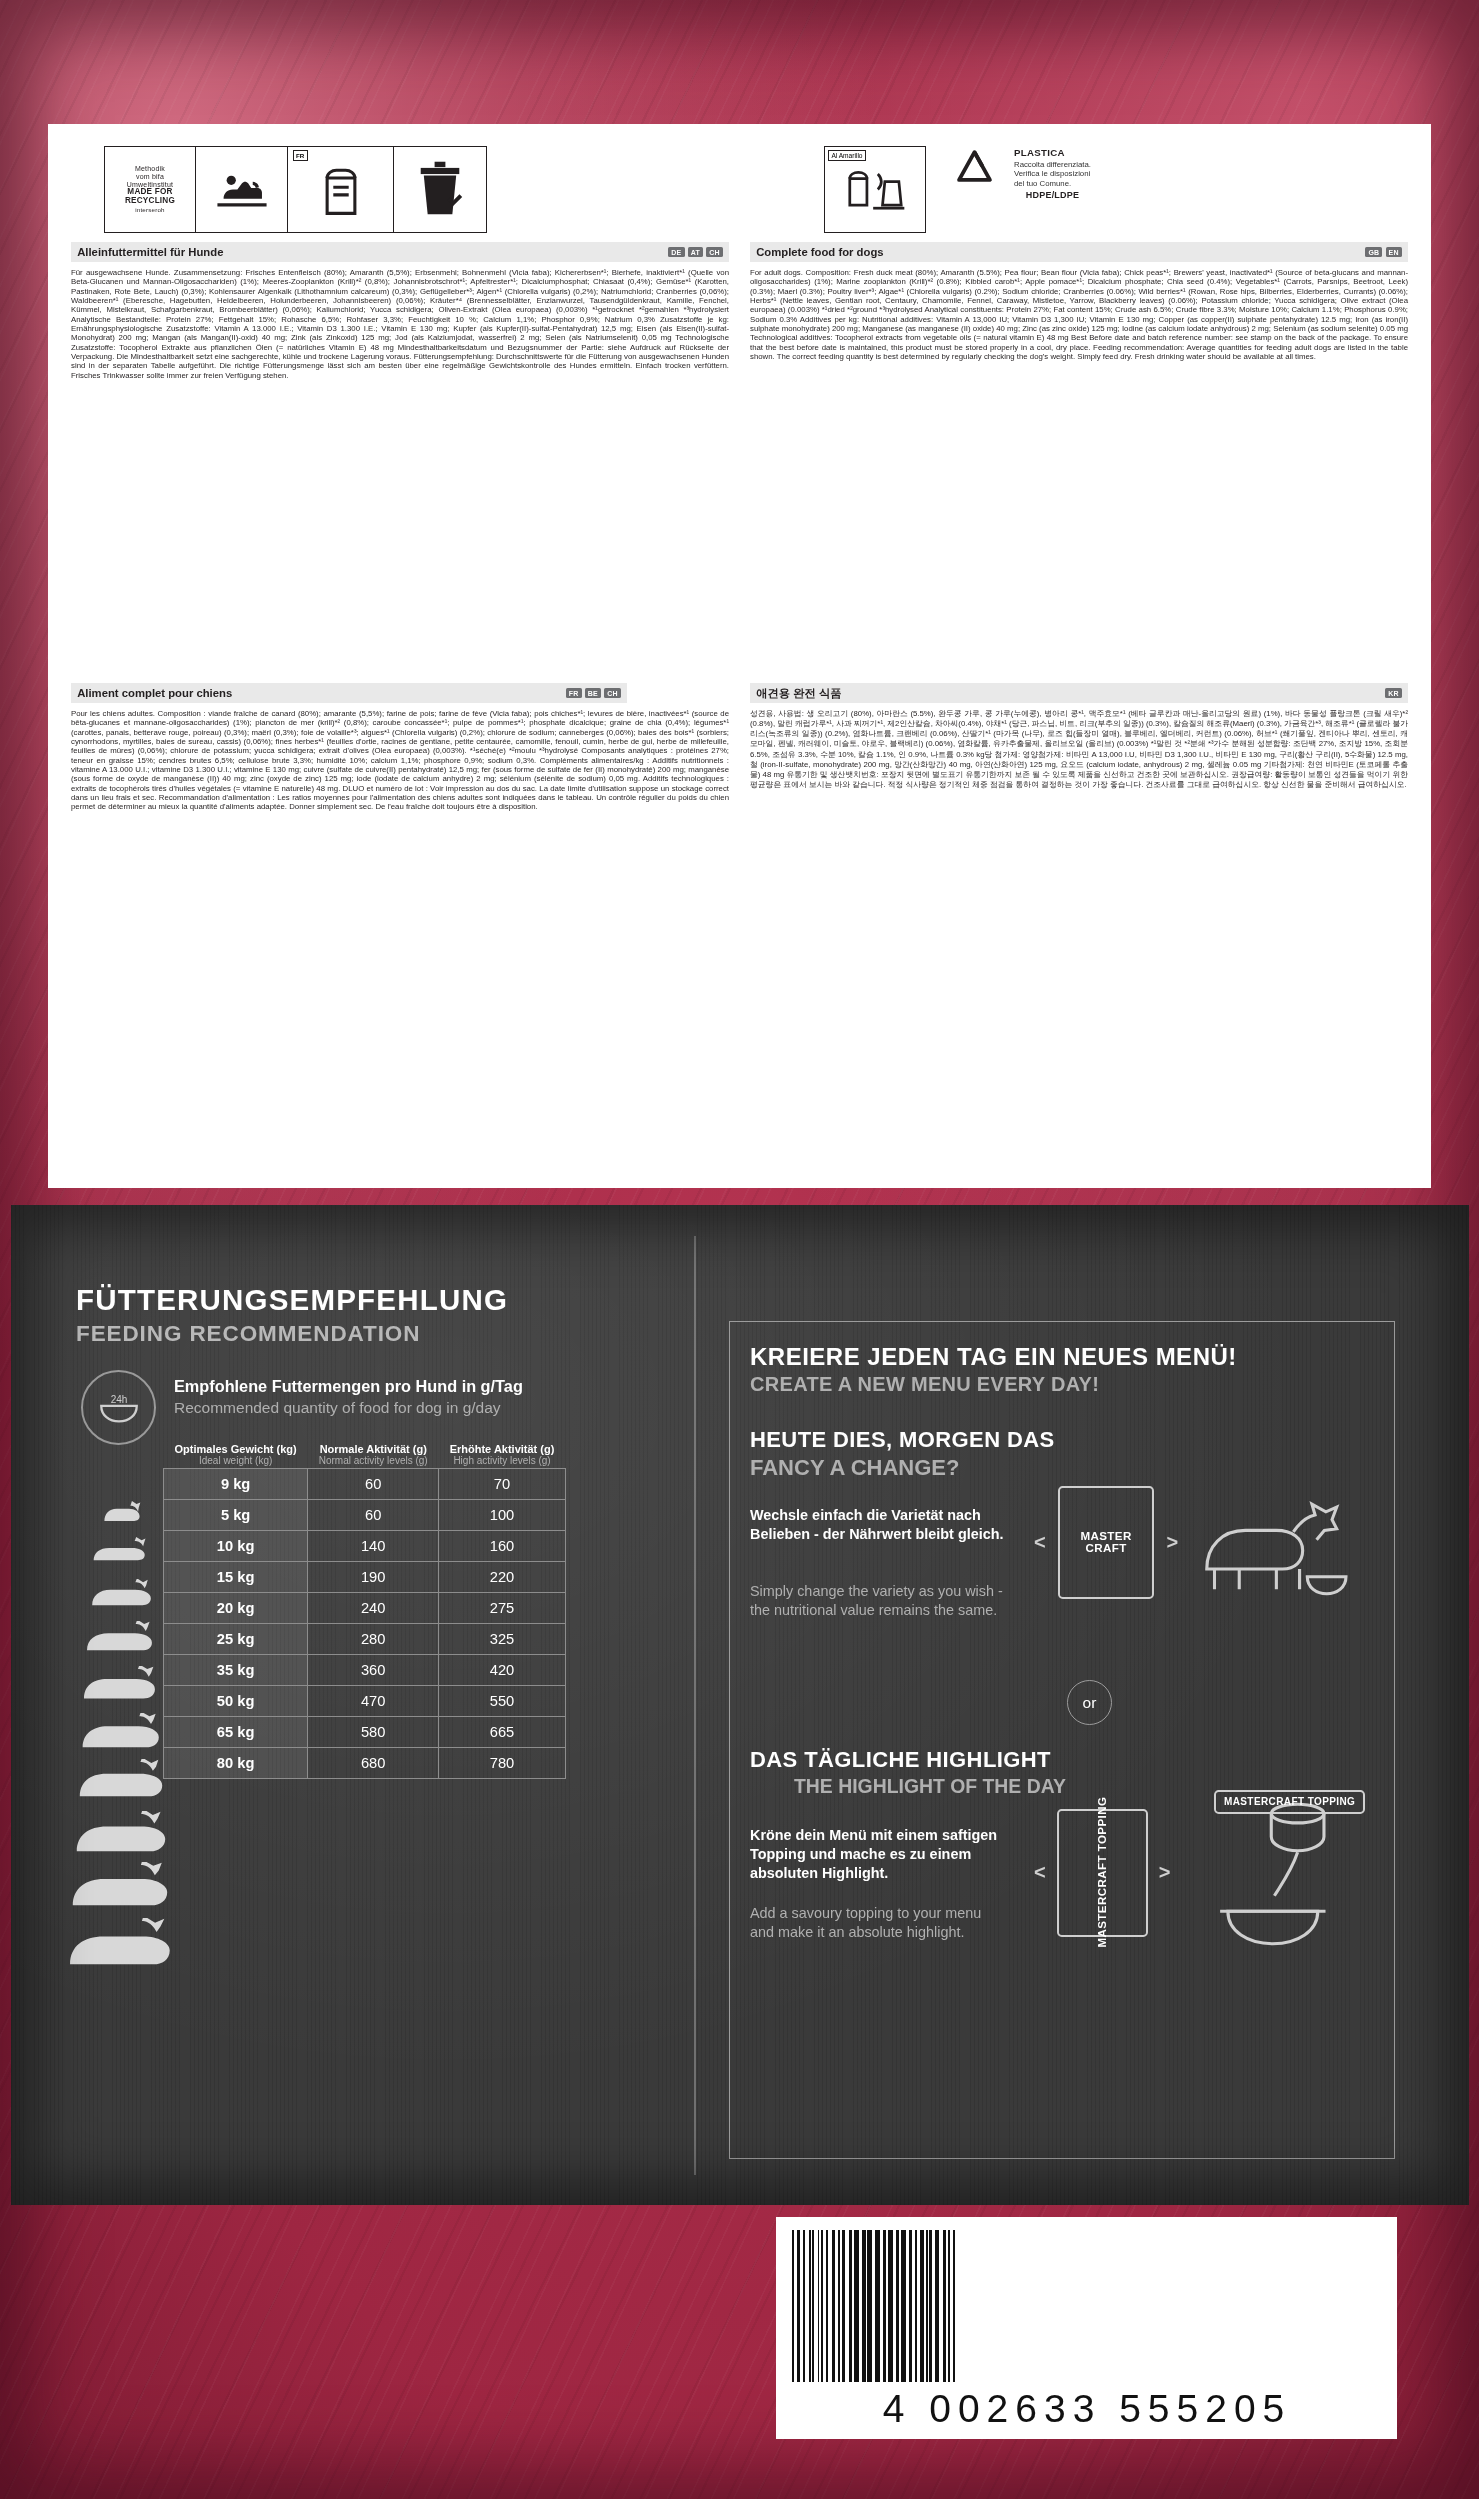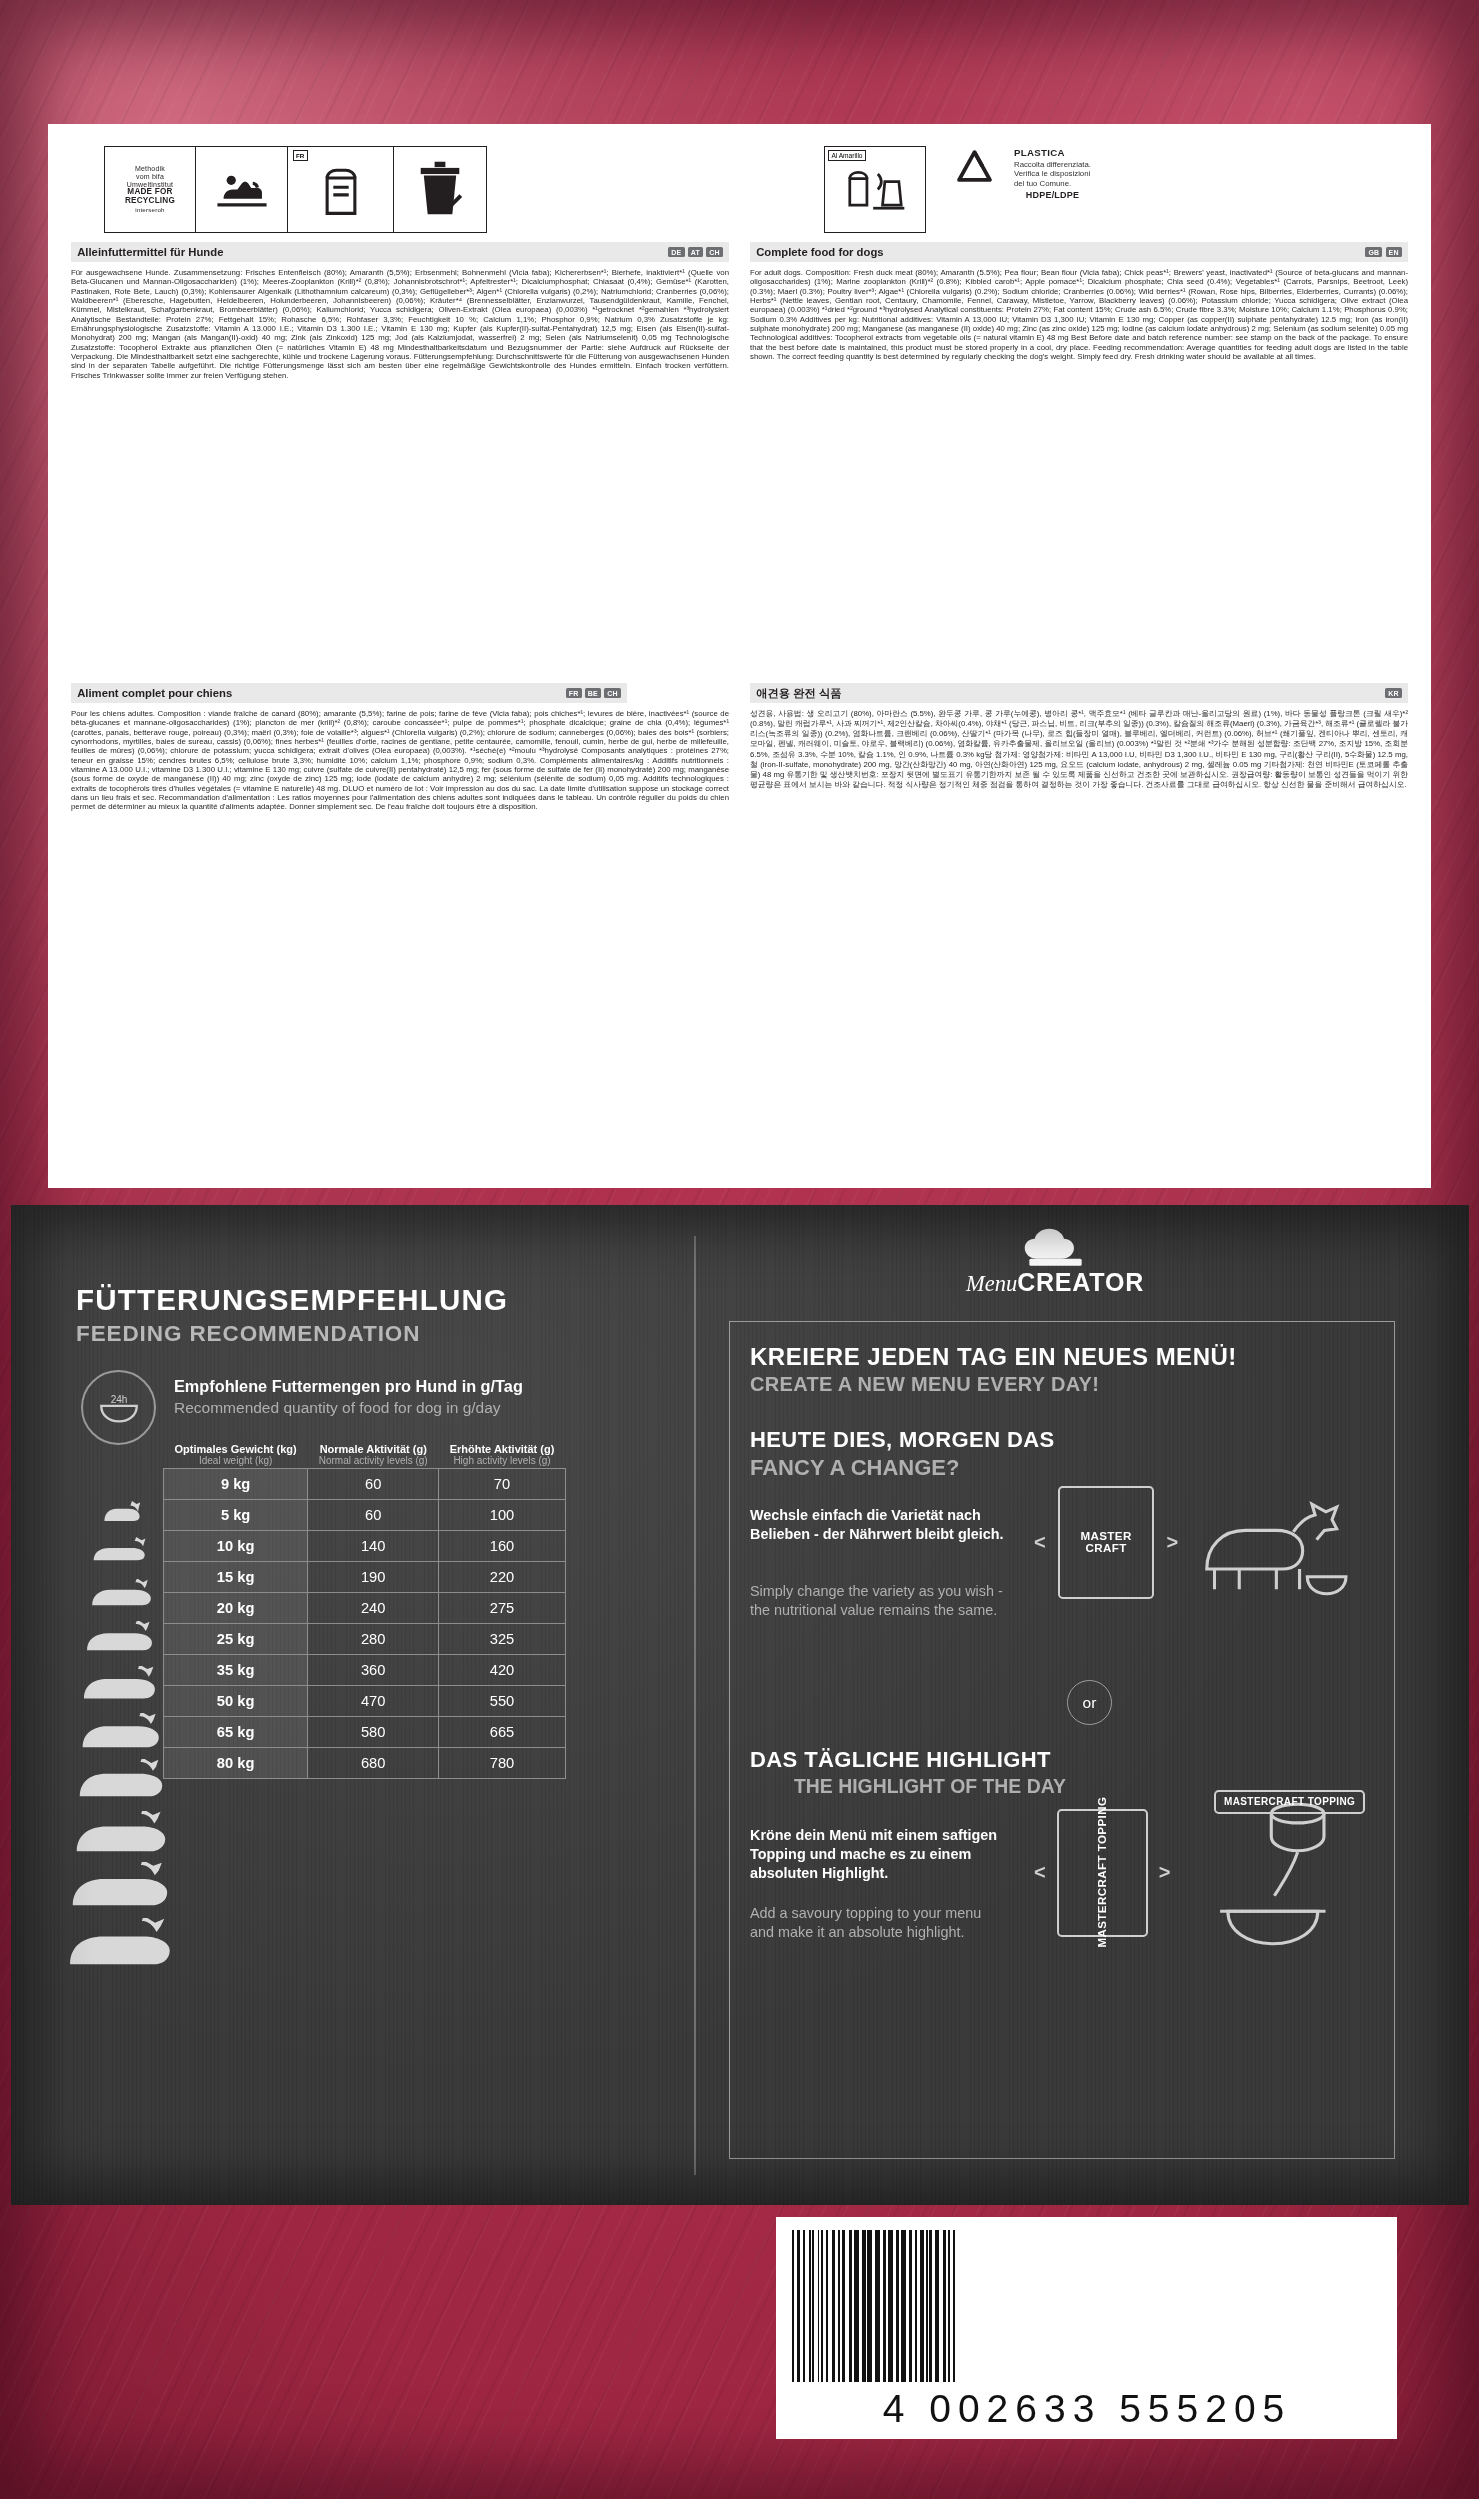--- a/index.html
+++ b/index.html
@@ -356,27 +356,20 @@
   <svg style="position:absolute;left:61px;top:606px" width="98" height="45" viewBox="0 0 126 58" fill="#d8d8d8">
       <path d="M6 52c0-21 16-32 38-32h46c17 0 30 7 30 16 0 10-9 16-19 16H6zM106 16c-6-11-13-12-17-12l2-7 13 8 10-4-4 9z"></path>
     </svg>
   <svg style="position:absolute;left:57px;top:657px" width="104" height="48" viewBox="0 0 134 62" fill="#d8d8d8">
       <path d="M6 56c0-22 17-34 40-34h50c18 0 32 8 32 17 0 11-10 17-20 17H6zM112 17c-6-12-14-13-18-13l2-7 14 8 11-4-4 10z"></path>
     </svg>
   <svg style="position:absolute;left:54px;top:713px" width="109" height="51" viewBox="0 0 140 66" fill="#d8d8d8">
       <path d="M6 60c0-24 18-36 43-36h52c19 0 34 8 34 18 0 12-10 18-21 18H6zM118 18c-7-13-15-14-19-14l2-7 15 9 12-5-5 10z"></path>
     </svg>
 
-  <div class="mc-logo-wrap">
-    <svg class="mc-chef" width="93" height="40" viewBox="0 0 120 52" fill="#fff">
-      <path d="M24 40c-9 0-16-6-16-14 0-7 6-12 13-12 2-8 10-13 19-13s17 5 19 13c7 0 13 5 13 12 0 8-7 14-16 14z" transform="translate(12,0)"></path>
-      <rect x="26" y="40" width="68" height="9" rx="2"></rect>
-    </svg>
-    <span class="mc-menu">Menu</span><span class="mc-creator">CREATOR</span>
-  </div>
 
   <div class="mc-box"></div>
   <div class="mc-h1">KREIERE JEDEN TAG EIN NEUES MENÜ!</div>
   <div class="mc-h2">CREATE A NEW MENU EVERY DAY!</div>
 
   <div class="mc-s1">HEUTE DIES, MORGEN DAS</div>
   <div class="mc-s2">FANCY A CHANGE?</div>
   <div class="mc-p" style="top:301px">Wechsle einfach die Varietät nach Belieben - der Nährwert bleibt gleich.</div>
   <div class="mc-p g" style="top:377px;color:#b0b0b0;font-weight:normal">Simply change the variety as you wish - the nutritional value remains the same.</div>
 

